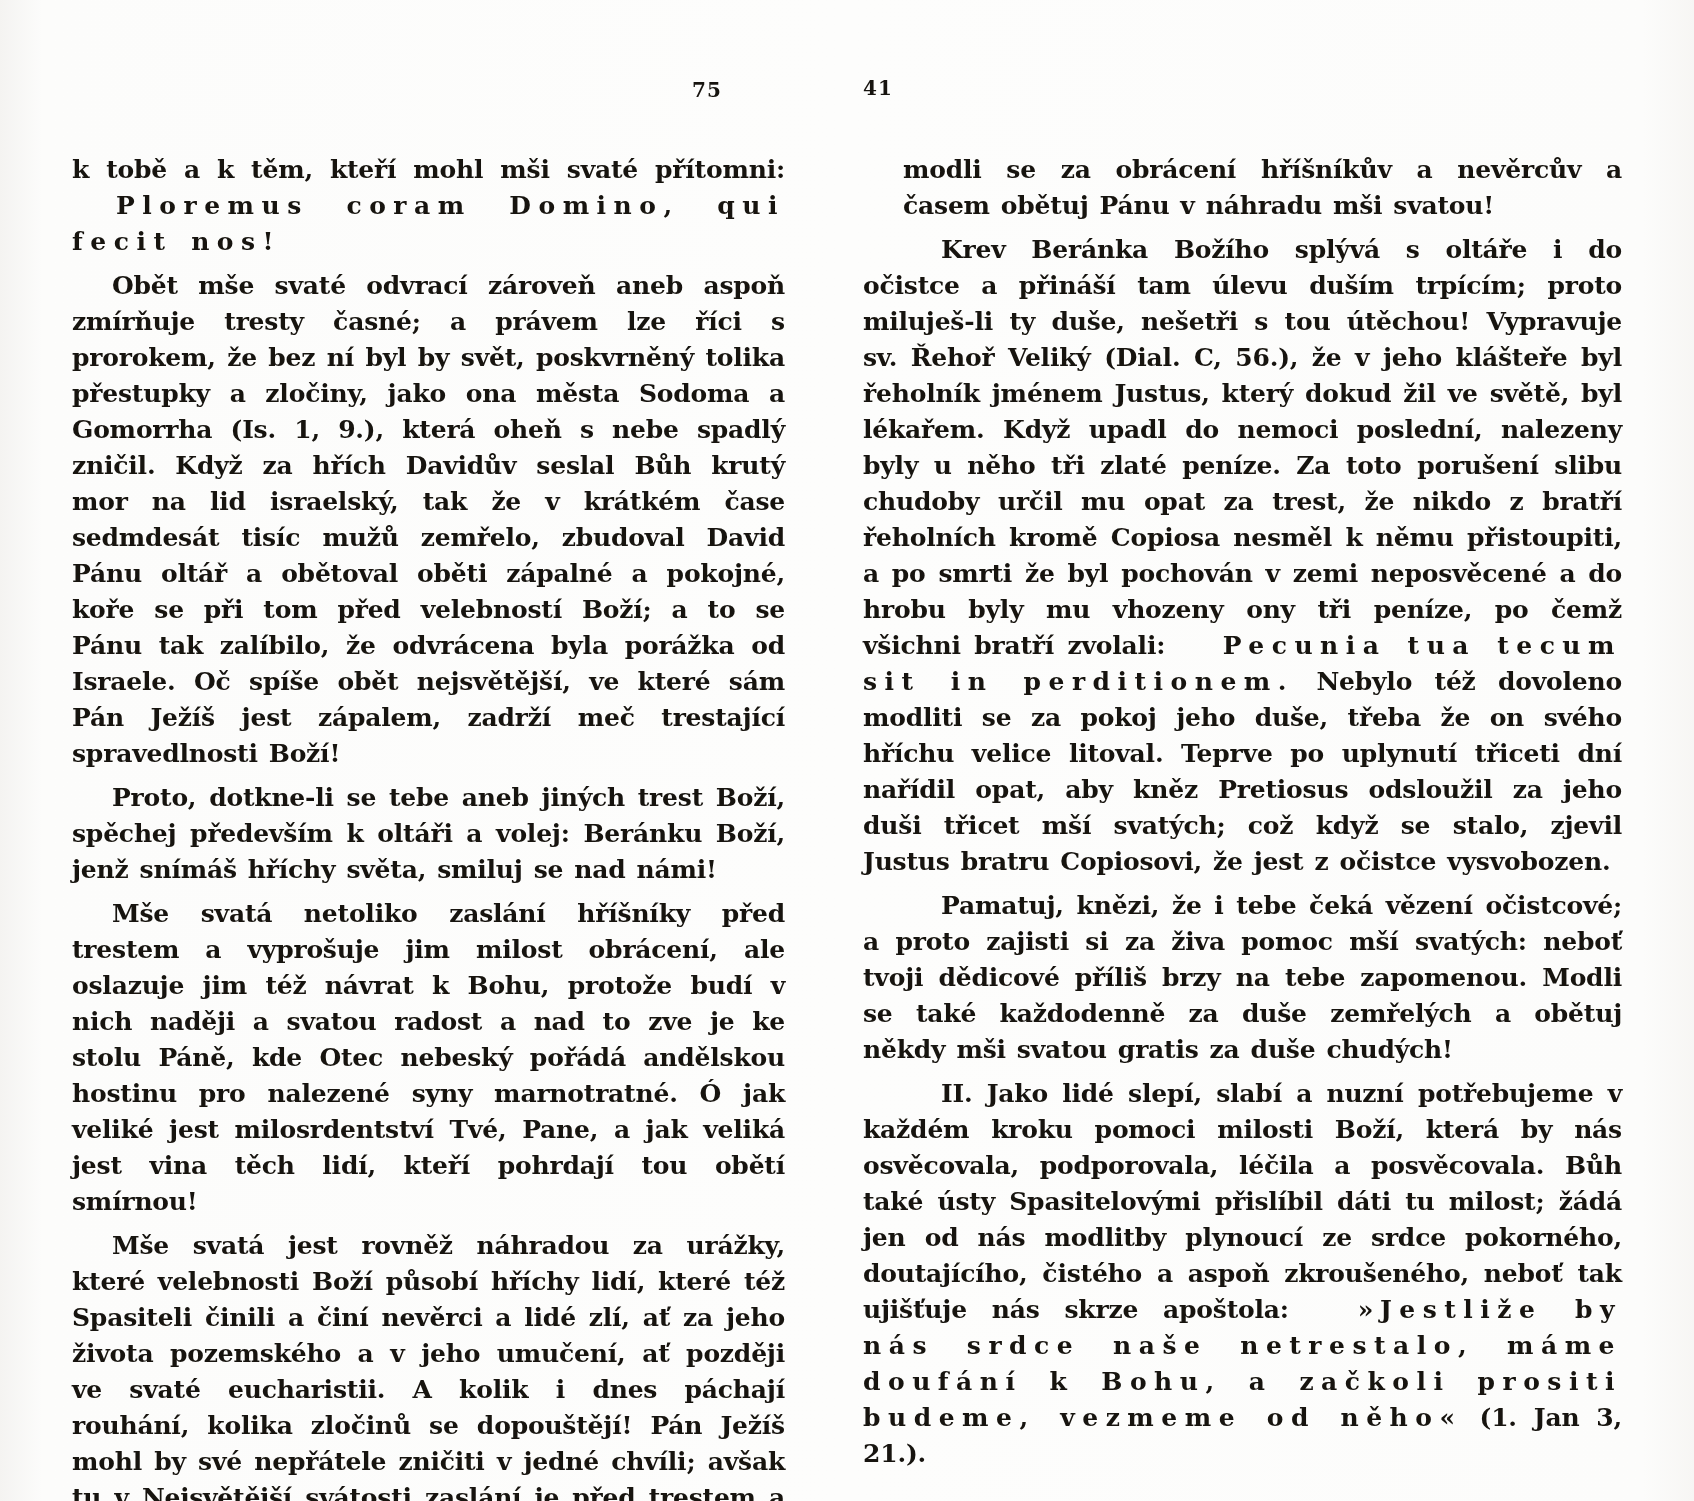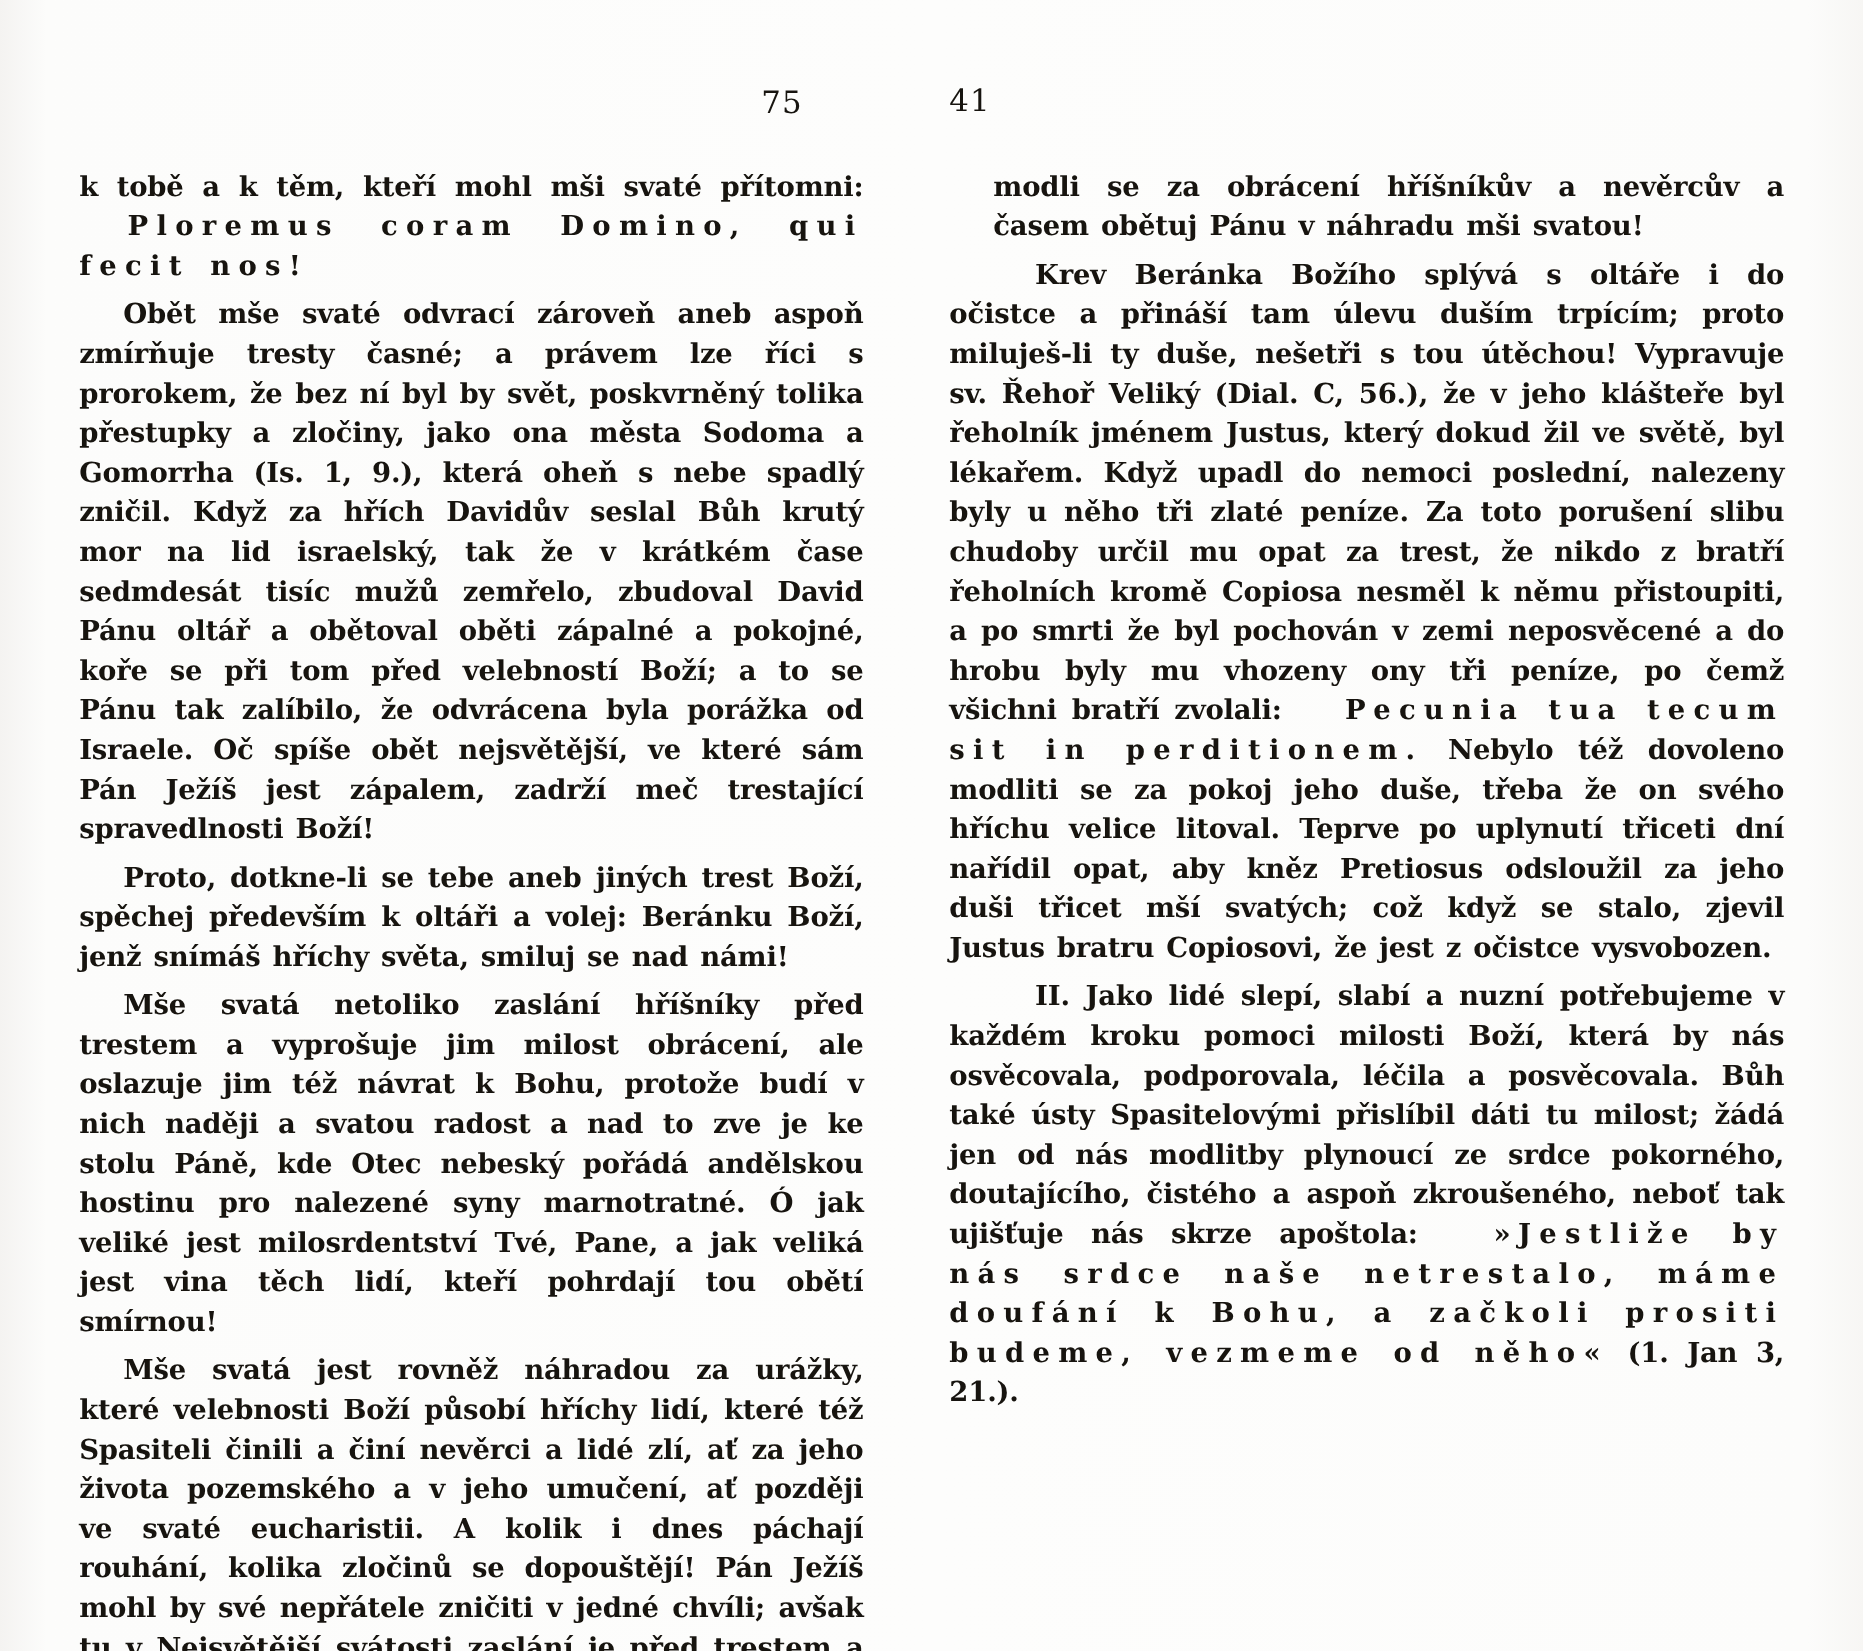--- a/index.html
+++ b/index.html
@@ -16,22 +16,22 @@
     color: #17140f;
   }
   .page {
     position: absolute;
     top: 70px;
   }
   .page-left  { left: 72px;  width: 713px; }
   .page-right { left: 863px; width: 759px; }
   .page-number {
     position: absolute;
-    font-size: 28px;
-    font-weight: 400;
+    font-size: 20px;
+    font-weight: 700;
     line-height: 1;
     letter-spacing: 1px;
   }
   .pn-left  { top: 10px; left: 620px; }
   .pn-right { top: 8px;  left: 0; }
   .text-block {
     position: absolute;
     top: 82px;
     left: 0;
     right: 0;
@@ -63,15 +63,16 @@
       <p class="para indent"><span class="seg">Mše svatá netoliko zaslání hříšníky před trestem a vyprošuje jim milost obrácení, ale oslazuje jim též návrat k Bohu, protože budí v nich naději a svatou radost a nad to zve je ke stolu Páně, kde Otec nebeský pořádá andělskou hostinu pro nalezené syny marnotratné. Ó jak veliké jest milosrdentství Tvé, Pane, a jak veliká jest vina těch lidí, kteří pohrdají tou obětí smírnou!</span></p>
       <p class="para indent"><span class="seg">Mše svatá jest rovněž náhradou za urážky, které velebnosti Boží působí hříchy lidí, které též Spasiteli činili a činí nevěrci a lidé zlí, ať za jeho života pozemského a v jeho umučení, ať později ve svaté eucharistii. A kolik i dnes páchají rouhání, kolika zločinů se dopouštějí! Pán Ježíš mohl by své nepřátele zničiti v jedné chvíli; avšak tu v Nejsvětější svátosti zaslání je před trestem a přimlouvá se za ně. Odprošuj i ty v té oběti velebnost Boží za hříchy své i lidí</span></p>
     </div>
 </section>
 
 <section class="page page-right">
   <div class="page-number pn-right">41</div>
   <div class="text-block">
       <p class="para offset"><span class="seg">modli se za obrácení hříšníkův a nevěrcův a časem obětuj Pánu v náhradu mši svatou!</span></p>
       <p class="para indent"><span class="seg">Krev Beránka Božího splývá s oltáře i do očistce a přináší tam úlevu duším trpícím; proto miluješ-li ty duše, nešetři s tou útěchou! Vypravuje sv. Řehoř Veliký (Dial. C, 56.), že v jeho klášteře byl řeholník jménem Justus, který dokud žil ve světě, byl lékařem. Když upadl do nemoci poslední, nalezeny byly u něho tři zlaté peníze. Za toto porušení slibu chudoby určil mu opat za trest, že nikdo z bratří řeholních kromě Copiosa nesměl k němu přistoupiti, a po smrti že byl pochován v zemi neposvěcené a do hrobu byly mu vhozeny ony tři peníze, po čemž všichni bratří zvolali: </span><span class="seg spaced">Pecunia tua tecum sit in perditionem.</span><span class="seg"> Nebylo též dovoleno modliti se za pokoj jeho duše, třeba že on svého hříchu velice litoval. Teprve po uplynutí třiceti dní nařídil opat, aby kněz Pretiosus odsloužil za jeho duši třicet mší svatých; což když se stalo, zjevil Justus bratru Copiosovi, že jest z očistce vysvobozen.</span></p>
+      <p class="para indent"><span class="seg">Pamatuj, knězi, že i tebe čeká vězení očistcové; a proto zajisti si za živa pomoc mší svatých: neboť tvoji dědicové příliš brzy na tebe zapomenou. Modli se také každodenně za duše zemřelých a obětuj někdy mši svatou gratis za duše chudých!</span></p>
       <p class="para indent"><span class="seg">II. Jako lidé slepí, slabí a nuzní potřebujeme v každém kroku pomoci milosti Boží, která by nás osvěcovala, podporovala, léčila a posvěcovala. Bůh také ústy Spasitelovými přislíbil dáti tu milost; žádá jen od nás modlitby plynoucí ze srdce pokorného, doutajícího, čistého a aspoň zkroušeného, neboť tak ujišťuje nás skrze apoštola: </span><span class="seg spaced">»Jestliže by nás srdce naše netrestalo, máme doufání k Bohu, a začkoli prositi budeme, vezmeme od něho«</span><span class="seg"> (1. Jan 3, 21.).</span></p>
     </div>
 </section>
 
 </body></html>

